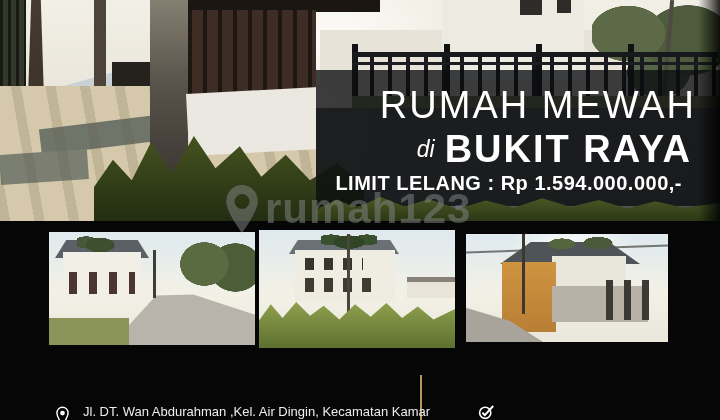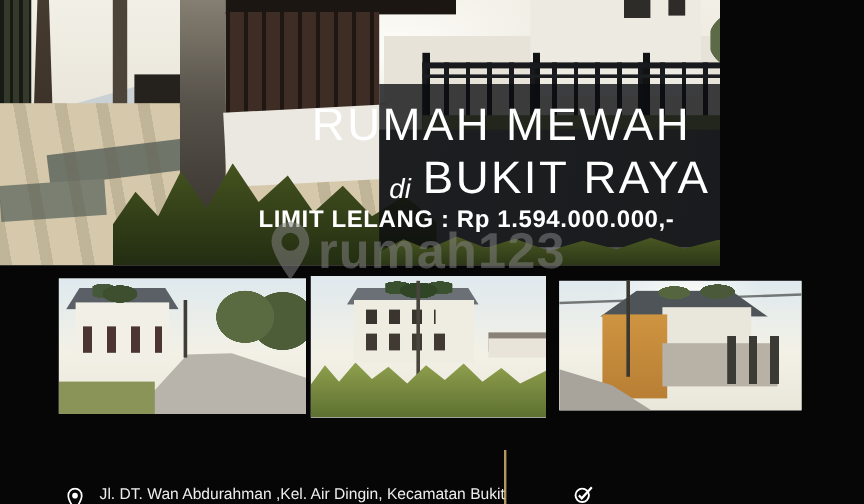--- a/index.html
+++ b/index.html
@@ -1,21 +1,21 @@
 <!DOCTYPE html>
 <html><head>
 <meta charset="utf-8">
 <style>
   html,body{margin:0;padding:0;background:#060606;}
   .stage{position:relative;width:720px;height:420px;overflow:hidden;background:#060606;
          font-family:"Liberation Sans",sans-serif;}
   .abs{position:absolute;}
 
   
-  #photo-main{left:0;top:0;width:600px;height:221px;overflow:hidden;
+  #photo-main{left:0;top:0;width:720px;height:221px;overflow:hidden;
     background:linear-gradient(180deg,#f2efe6 0%,#e9e5da 45%,#d9d5c9 75%,#cfcabd 100%);}
   .glare{left:180px;top:-30px;width:300px;height:140px;
     background:radial-gradient(ellipse at center,rgba(255,255,252,0.9),rgba(255,255,252,0) 65%);}
   .right-wall{left:320px;top:30px;width:400px;height:64px;background:#e7e3d9;}
   .house-right{left:442px;top:0;width:142px;height:80px;background:#edeae1;}
   .win-a{left:78px;top:0;width:22px;height:15px;background:#2e2c28;}
   .win-b{left:115px;top:0;width:14px;height:13px;background:#2e2c28;}
   .trees-right{left:592px;top:0;width:128px;height:96px;background:
     radial-gradient(ellipse 62px 46px at 28% 35%,#5c6a47 0 60%,transparent 61%),
     radial-gradient(ellipse 72px 58px at 75% 42%,#4e5c3d 0 60%,transparent 61%),
@@ -59,23 +59,23 @@
     clip-path:polygon(0 60%,7% 28%,14% 52%,21% 8%,29% 44%,37% 0%,45% 38%,54% 12%,62% 48%,71% 22%,80% 52%,90% 32%,100% 58%,100% 100%,0 100%);}
   .overlay-dark{left:316px;top:70px;width:404px;height:136px;background:rgba(10,12,15,0.78);}
   .grass-front-right{left:316px;top:197px;width:404px;height:24px;
     background:linear-gradient(180deg,#4a5824,#2c3716);
     clip-path:polygon(0 55%,5% 10%,10% 45%,16% 0%,22% 40%,28% 8%,35% 50%,42% 15%,49% 45%,56% 5%,63% 42%,70% 12%,77% 48%,84% 18%,91% 45%,100% 25%,100% 100%,0 100%);}
   .vignette-right{left:698px;top:0;width:22px;height:221px;
     background:linear-gradient(90deg,rgba(0,0,0,0),rgba(0,0,0,0.85));}
 
   
   .headline1{right:24px;top:84px;color:#fff;font-size:38px;letter-spacing:2px;font-weight:400;white-space:nowrap;}
-  .headline2{right:8px;top:128px;color:#fff;white-space:nowrap;display:flex;align-items:flex-end;}
+  .headline2{right:28px;top:128px;color:#fff;white-space:nowrap;display:flex;align-items:center;}
   .headline2 .di{font-style:italic;font-size:23px;margin-right:10px;font-weight:400;}
-  .headline2 .big{font-size:38px;letter-spacing:2px;font-weight:400;}
+  .headline2 .big{font-size:38px;letter-spacing:2px;font-weight:700;}
   .price-line{right:38px;top:172px;color:#fff;font-size:20px;font-weight:700;letter-spacing:.5px;white-space:nowrap;}
 
   
   .watermark{left:224px;top:183px;display:flex;align-items:center;z-index:30;}
   .watermark svg{width:36px;height:52px;display:block;}
   .watermark .wm-text{font-size:42px;font-weight:700;letter-spacing:1px;
     color:rgba(128,128,128,0.55);margin-left:5px;line-height:50px;}
 
   
   .thumb{overflow:hidden;background:#dfe5e6;}
@@ -241,21 +241,21 @@
     <div class="abs t3-pole"></div>
   </div>
 
   <div class="abs divider-v"></div>
 
   <div class="abs addr-row">
     <svg viewBox="0 0 24 34" aria-hidden="true">
       <path fill="none" stroke="#ffffff" stroke-width="2.4" d="M12 2C6.5 2 2.5 6.4 2.5 12 2.5 18.5 12 32 12 32S21.5 18.5 21.5 12C21.5 6.4 17.5 2 12 2z"></path>
       <circle cx="12" cy="12" r="4" fill="#ffffff"></circle>
     </svg>
-    <span class="addr-text">Jl. DT. Wan Abdurahman ,Kel. Air Dingin, Kecamatan Bukit</span>
+    <span class="addr-text">Jl. DT. Wan Abdurahman ,Kel. Air Dingin, Kecamatan Kamar</span>
   </div>
 
   <div class="abs fac-row">
     <svg viewBox="0 0 20 20" aria-hidden="true">
       <circle cx="9" cy="11" r="7" fill="none" stroke="#ffffff" stroke-width="2"></circle>
       <path d="M5.5 11l3 3L19 2.5" fill="none" stroke="#ffffff" stroke-width="2.4"></path>
     </svg>
   </div>
 
 </div>

